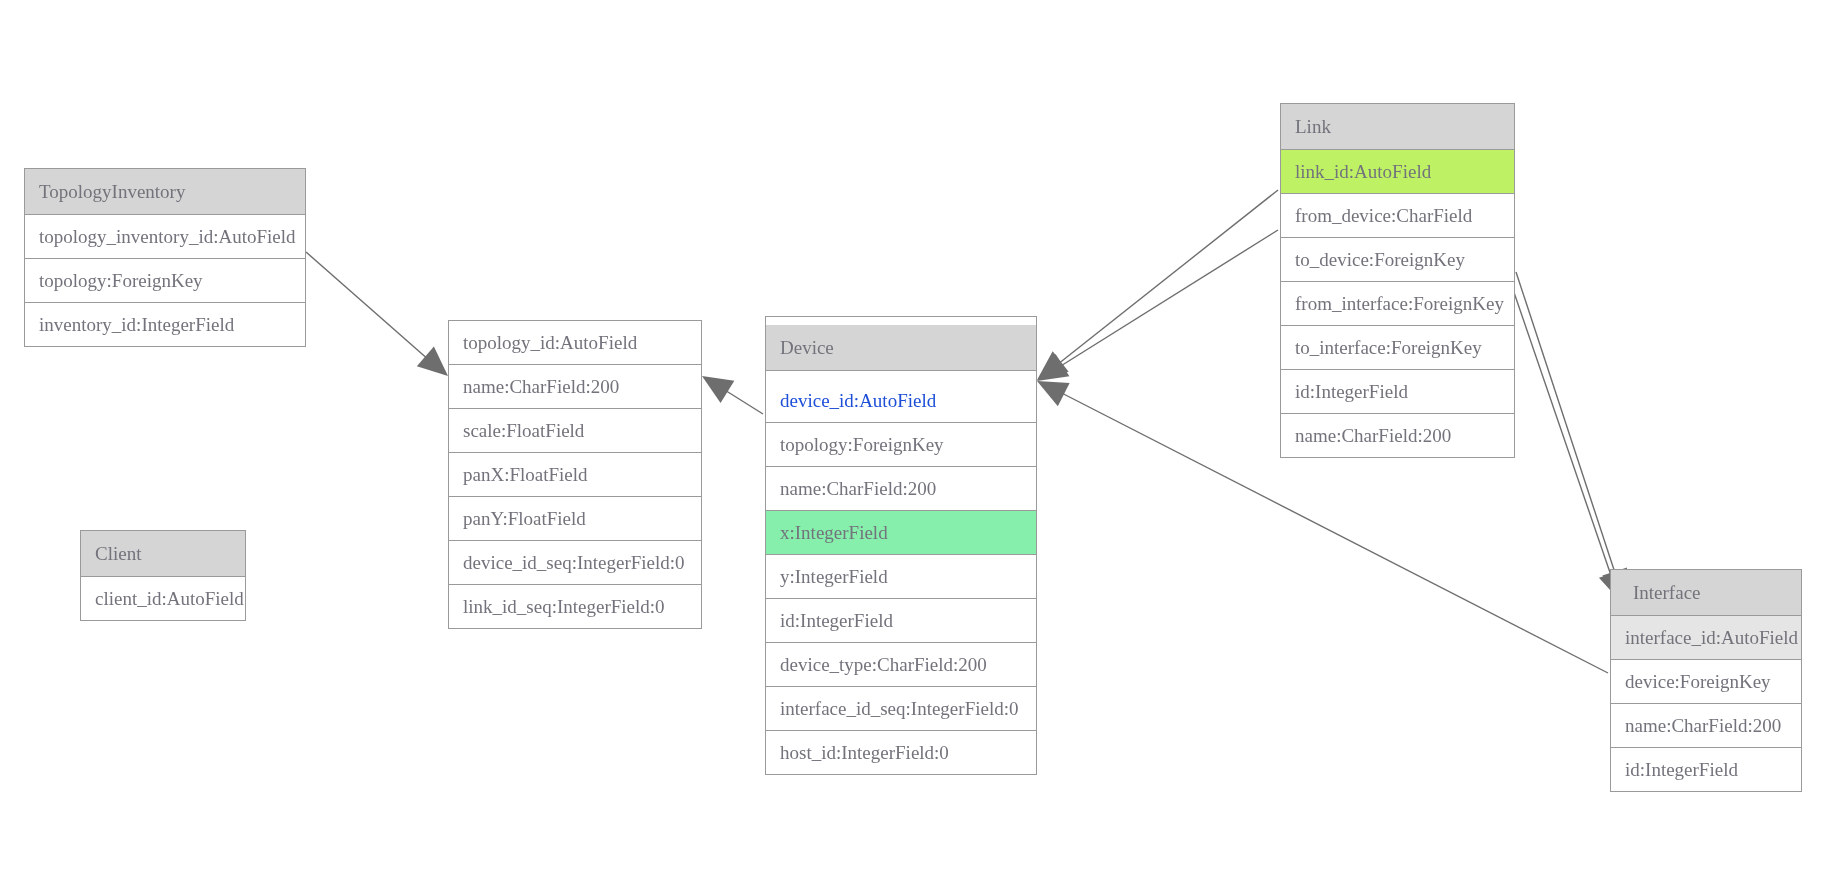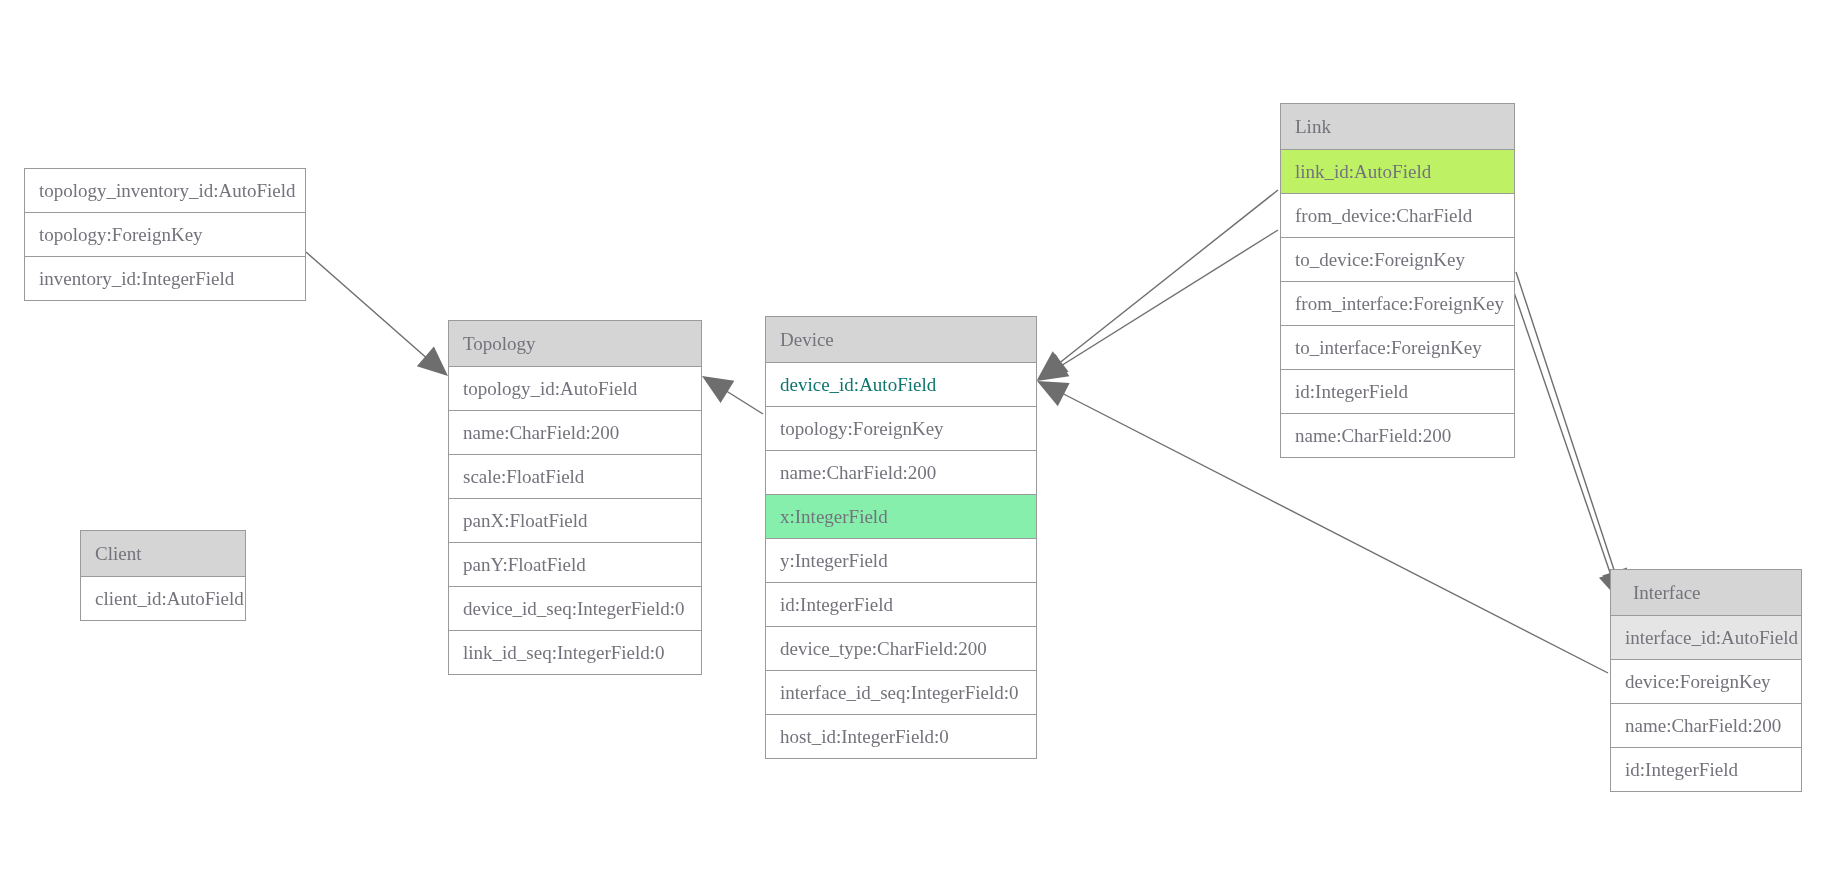--- a/index.html
+++ b/index.html
@@ -70,37 +70,37 @@
       <path d="M 1516 272 L 1620 588" fill="none" stroke="#6e6e6e" stroke-width="1.4"></path>
       <polygon points="0,0 -30,-13 -30,13" fill="#6e6e6e" transform="translate(1624,600) rotate(72)"></polygon>
       <path d="M 1507 272 L 1616 590" fill="none" stroke="#6e6e6e" stroke-width="1.4"></path>
       <polygon points="0,0 -30,-13 -30,13" fill="#6e6e6e" transform="translate(1621,602) rotate(71)"></polygon>
       <path d="M 1608 673 L 1048 386" fill="none" stroke="#6e6e6e" stroke-width="1.4"></path>
       <polygon points="0,0 -30,-13 -30,13" fill="#6e6e6e" transform="translate(1037,381) rotate(207)"></polygon>
     </svg>
 
   <div id="entity-layer">
       <div class="entity" style="left: 24px; top: 168px; width: 282px; border-color: rgb(154, 154, 154);">
+        <div class="entity-header" style="background: rgb(213, 213, 213); color: rgb(115, 115, 124); border-bottom-color: rgb(154, 154, 154);">TopologyInventory</div>
         <div class="entity-row" style="background: rgb(255, 255, 255); color: rgb(115, 115, 124); border-bottom-color: rgb(154, 154, 154);">topology_inventory_id:AutoField</div>
         <div class="entity-row" style="background: rgb(255, 255, 255); color: rgb(115, 115, 124); border-bottom-color: rgb(154, 154, 154);">topology:ForeignKey</div>
         <div class="entity-row" style="background: rgb(255, 255, 255); color: rgb(115, 115, 124); border-bottom-color: rgb(154, 154, 154);">inventory_id:IntegerField</div>
       </div>
       <div class="entity" style="left: 448px; top: 320px; width: 254px; border-color: rgb(154, 154, 154);">
-        <div class="entity-header" style="background: rgb(213, 213, 213); color: rgb(115, 115, 124); border-bottom-color: rgb(154, 154, 154);">Topology</div>
         <div class="entity-row" style="background: rgb(255, 255, 255); color: rgb(115, 115, 124); border-bottom-color: rgb(154, 154, 154);">topology_id:AutoField</div>
         <div class="entity-row" style="background: rgb(255, 255, 255); color: rgb(115, 115, 124); border-bottom-color: rgb(154, 154, 154);">name:CharField:200</div>
         <div class="entity-row" style="background: rgb(255, 255, 255); color: rgb(115, 115, 124); border-bottom-color: rgb(154, 154, 154);">scale:FloatField</div>
         <div class="entity-row" style="background: rgb(255, 255, 255); color: rgb(115, 115, 124); border-bottom-color: rgb(154, 154, 154);">panX:FloatField</div>
         <div class="entity-row" style="background: rgb(255, 255, 255); color: rgb(115, 115, 124); border-bottom-color: rgb(154, 154, 154);">panY:FloatField</div>
         <div class="entity-row" style="background: rgb(255, 255, 255); color: rgb(115, 115, 124); border-bottom-color: rgb(154, 154, 154);">device_id_seq:IntegerField:0</div>
         <div class="entity-row" style="background: rgb(255, 255, 255); color: rgb(115, 115, 124); border-bottom-color: rgb(154, 154, 154);">link_id_seq:IntegerField:0</div>
       </div>
       <div class="entity" style="left: 765px; top: 316px; width: 272px; border-color: rgb(154, 154, 154);">
-        <div class="entity-header" style="background: rgb(213, 213, 213); color: rgb(115, 115, 124); border-bottom-color: rgb(154, 154, 154);">Device</div>
-        <div class="entity-row" style="background: rgb(255, 255, 255); color: #0f766e; border-bottom-color: rgb(154, 154, 154);">device_id:AutoField</div>
+        <div class="entity-header" style="background: rgb(213, 213, 213); color: rgb(115, 115, 124); border-bottom-color: rgb(154, 154, 154); margin-top: 8px;">Device</div>
+        <div class="entity-row" style="background: rgb(255, 255, 255); color: #1d4ed8; border-bottom-color: rgb(154, 154, 154); margin-top: 8px;">device_id:AutoField</div>
         <div class="entity-row" style="background: rgb(255, 255, 255); color: rgb(115, 115, 124); border-bottom-color: rgb(154, 154, 154);">topology:ForeignKey</div>
         <div class="entity-row" style="background: rgb(255, 255, 255); color: rgb(115, 115, 124); border-bottom-color: rgb(154, 154, 154);">name:CharField:200</div>
         <div class="entity-row" style="background: #86efac; color: rgb(115, 115, 124); border-bottom-color: rgb(154, 154, 154);">x:IntegerField</div>
         <div class="entity-row" style="background: rgb(255, 255, 255); color: rgb(115, 115, 124); border-bottom-color: rgb(154, 154, 154);">y:IntegerField</div>
         <div class="entity-row" style="background: rgb(255, 255, 255); color: rgb(115, 115, 124); border-bottom-color: rgb(154, 154, 154);">id:IntegerField</div>
         <div class="entity-row" style="background: rgb(255, 255, 255); color: rgb(115, 115, 124); border-bottom-color: rgb(154, 154, 154);">device_type:CharField:200</div>
         <div class="entity-row" style="background: rgb(255, 255, 255); color: rgb(115, 115, 124); border-bottom-color: rgb(154, 154, 154);">interface_id_seq:IntegerField:0</div>
         <div class="entity-row" style="background: rgb(255, 255, 255); color: rgb(115, 115, 124); border-bottom-color: rgb(154, 154, 154);">host_id:IntegerField:0</div>
       </div>
       <div class="entity" style="left: 1280px; top: 103px; width: 235px; border-color: rgb(154, 154, 154);">

